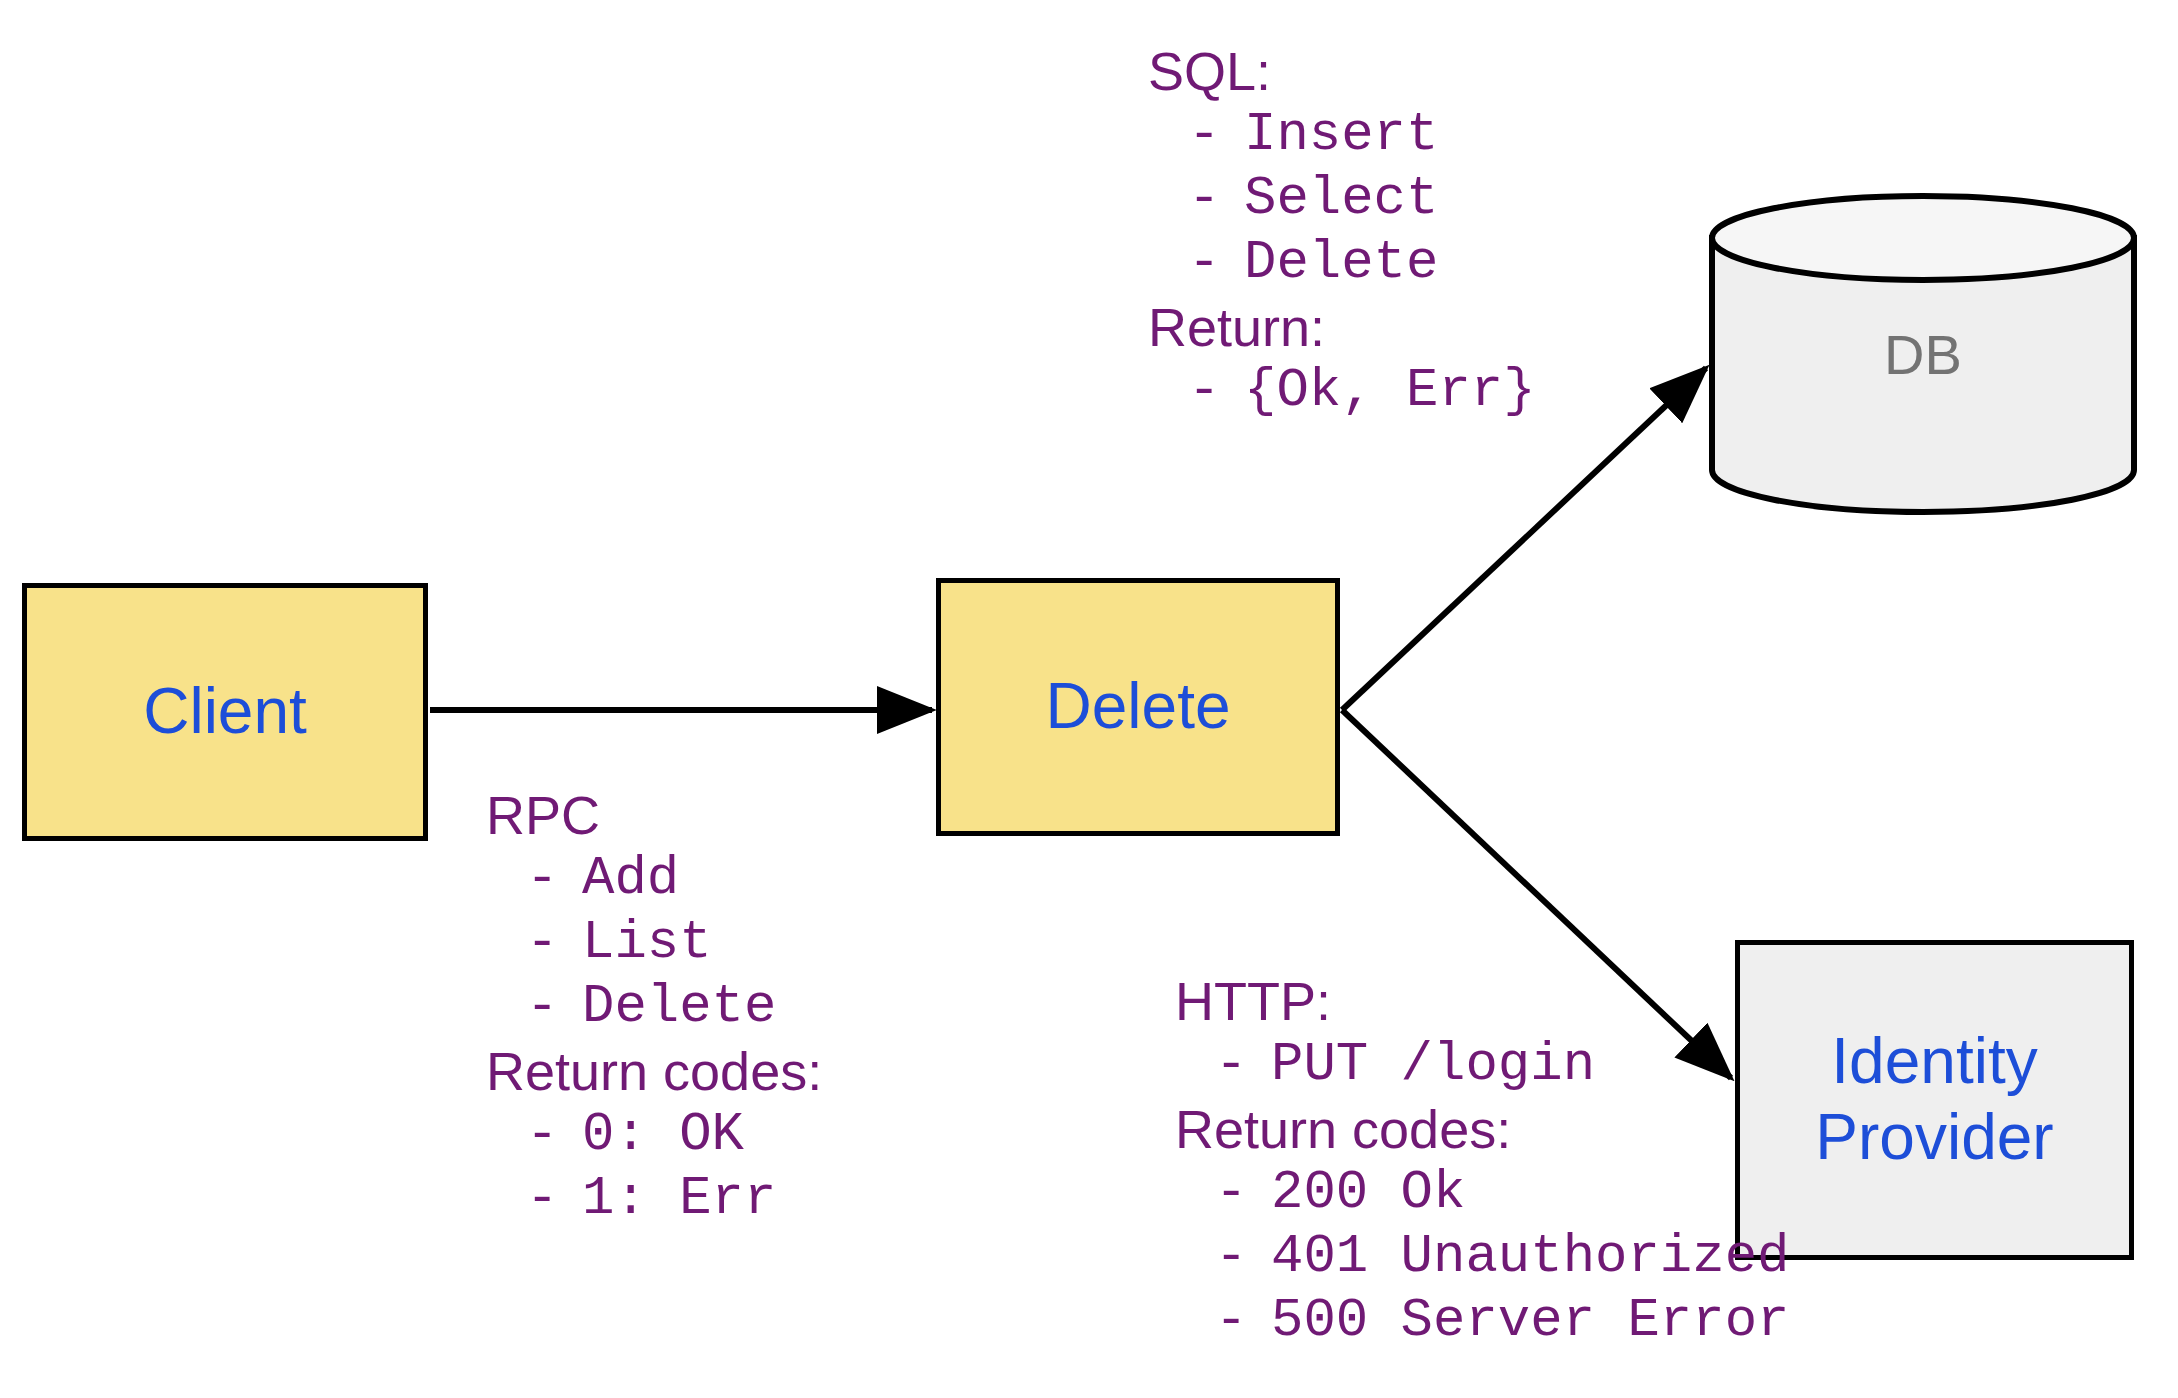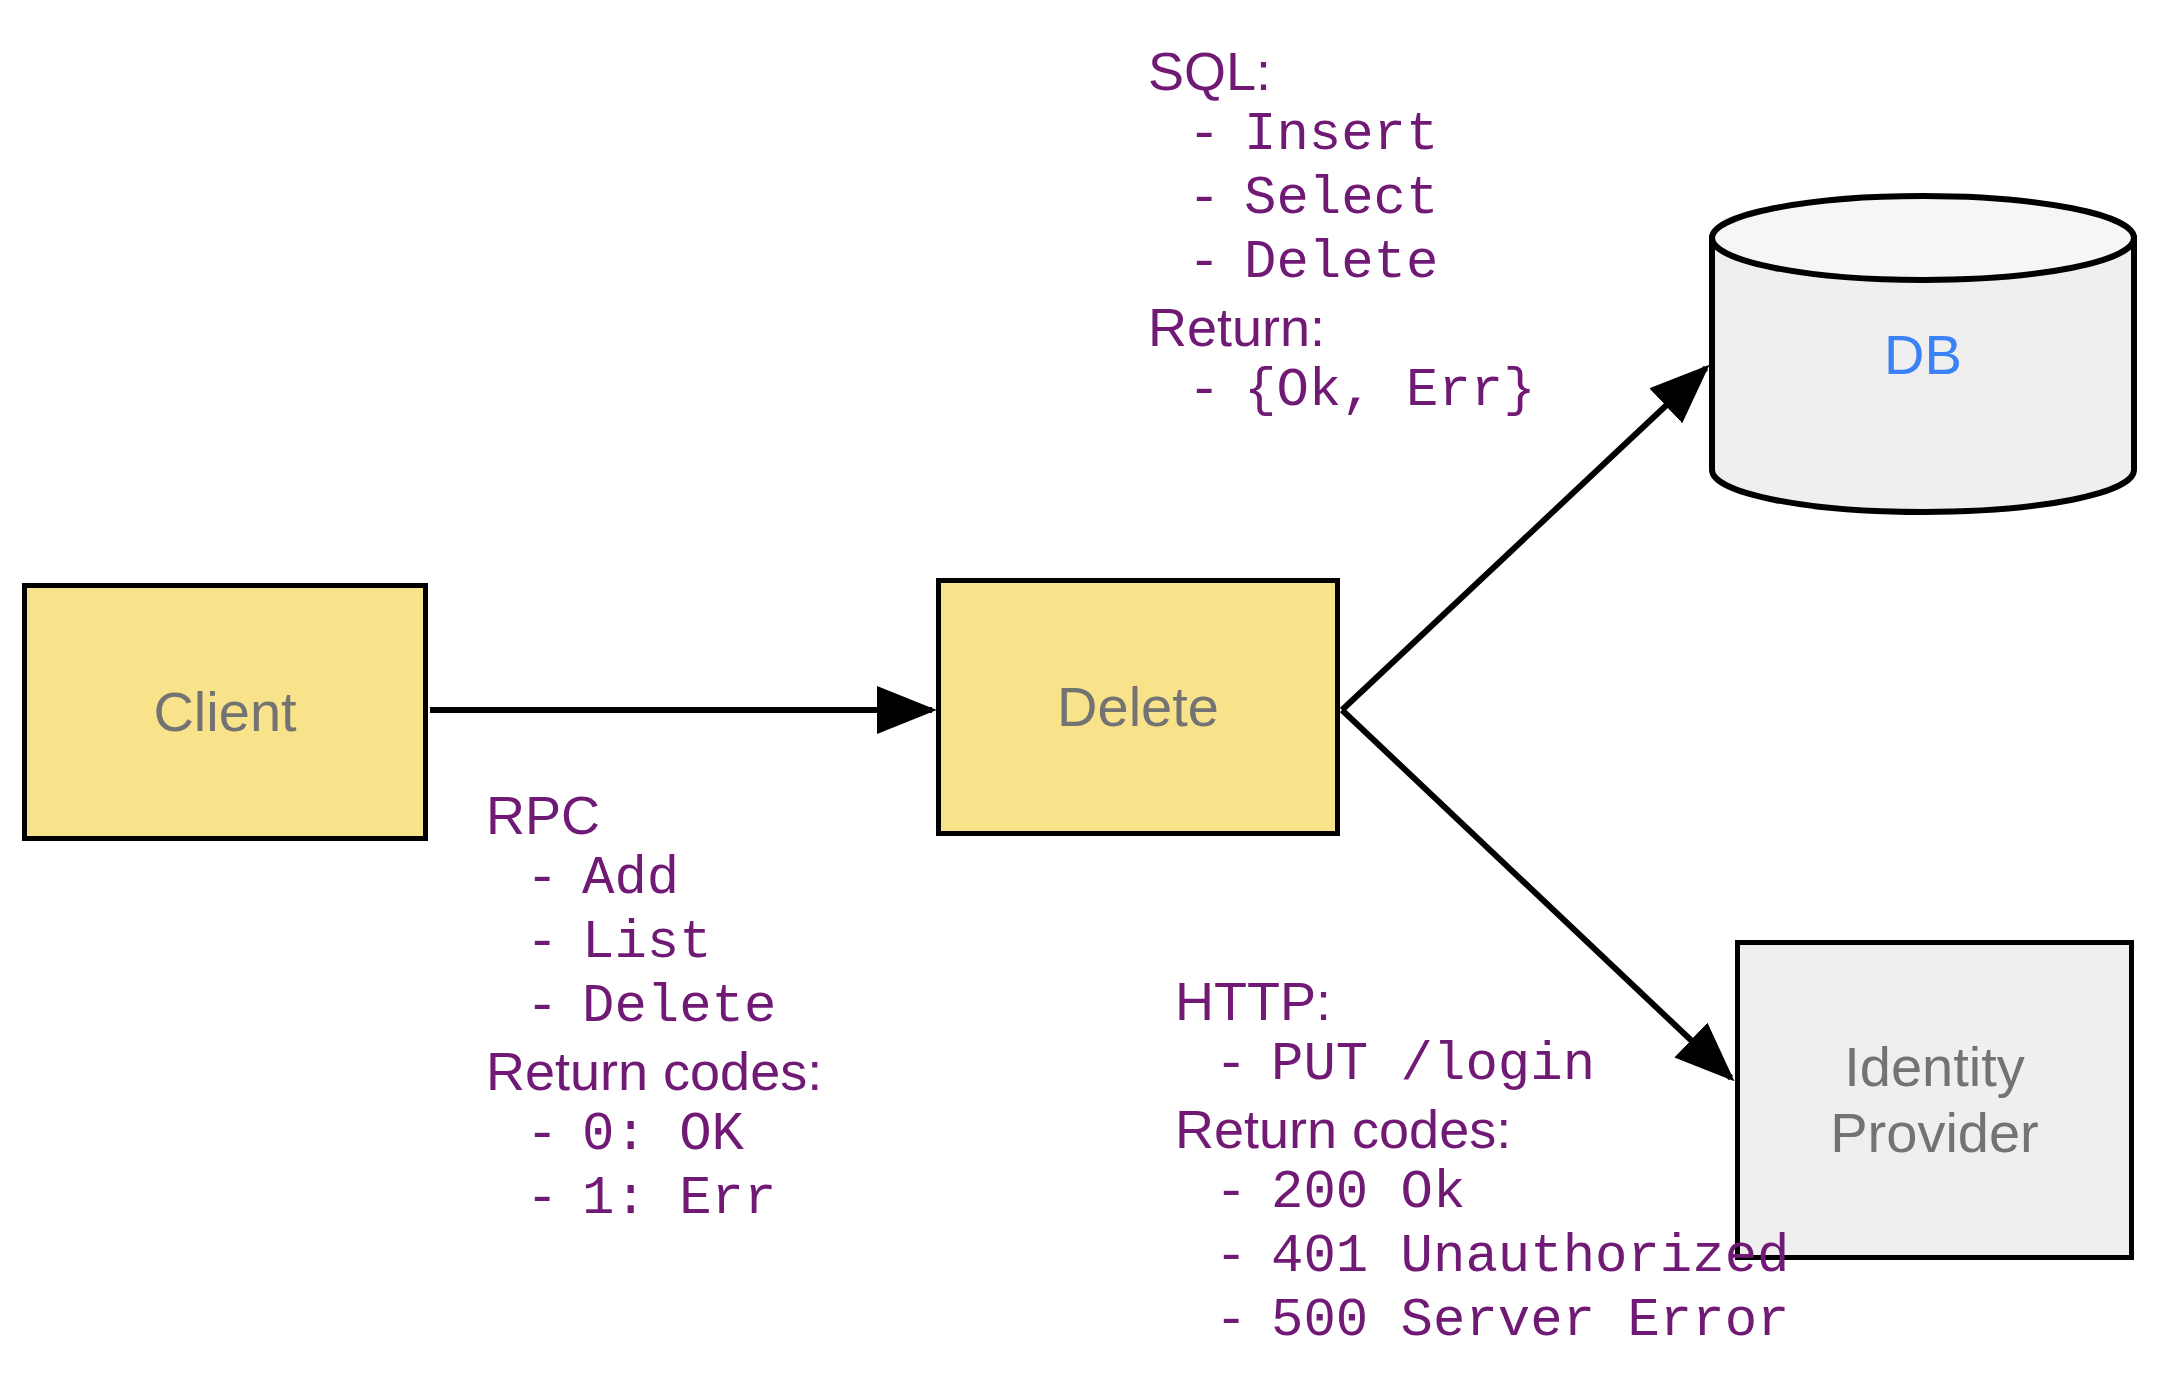--- a/index.html
+++ b/index.html
@@ -32,22 +32,22 @@
     align-items: center;
     justify-content: center;
     text-align: center;
     color: #000000;
     line-height: 1.18;
   }
   .node-rect {
     border: 5px solid #000000;
   }
   .node-label {
-    font-size: 56px;
-    color: #737373;
+    font-size: 64px;
+    color: #1d4ed8;
     white-space: pre-line;
   }
 
   #node-client {
     left: 22px;  top: 583px;
     width: 406px; height: 258px;
     background: #F8E28A;
   }
   #node-backend {
     left: 936px; top: 578px;
@@ -76,21 +76,21 @@
   #node-db .cyl-label {
     position: absolute;
     left: 0;
     top: 0;
     width: 430px;
     height: 324px;
     display: flex;
     align-items: center;
     justify-content: center;
     font-size: 56px;
-    color: #3b82f6;
+    color: #737373;
   }
 
   
   .annot {
     position: absolute;
     color: #701a75;
     font-size: 54px;
     line-height: 1.0;
     white-space: nowrap;
     margin-top: 36px;

